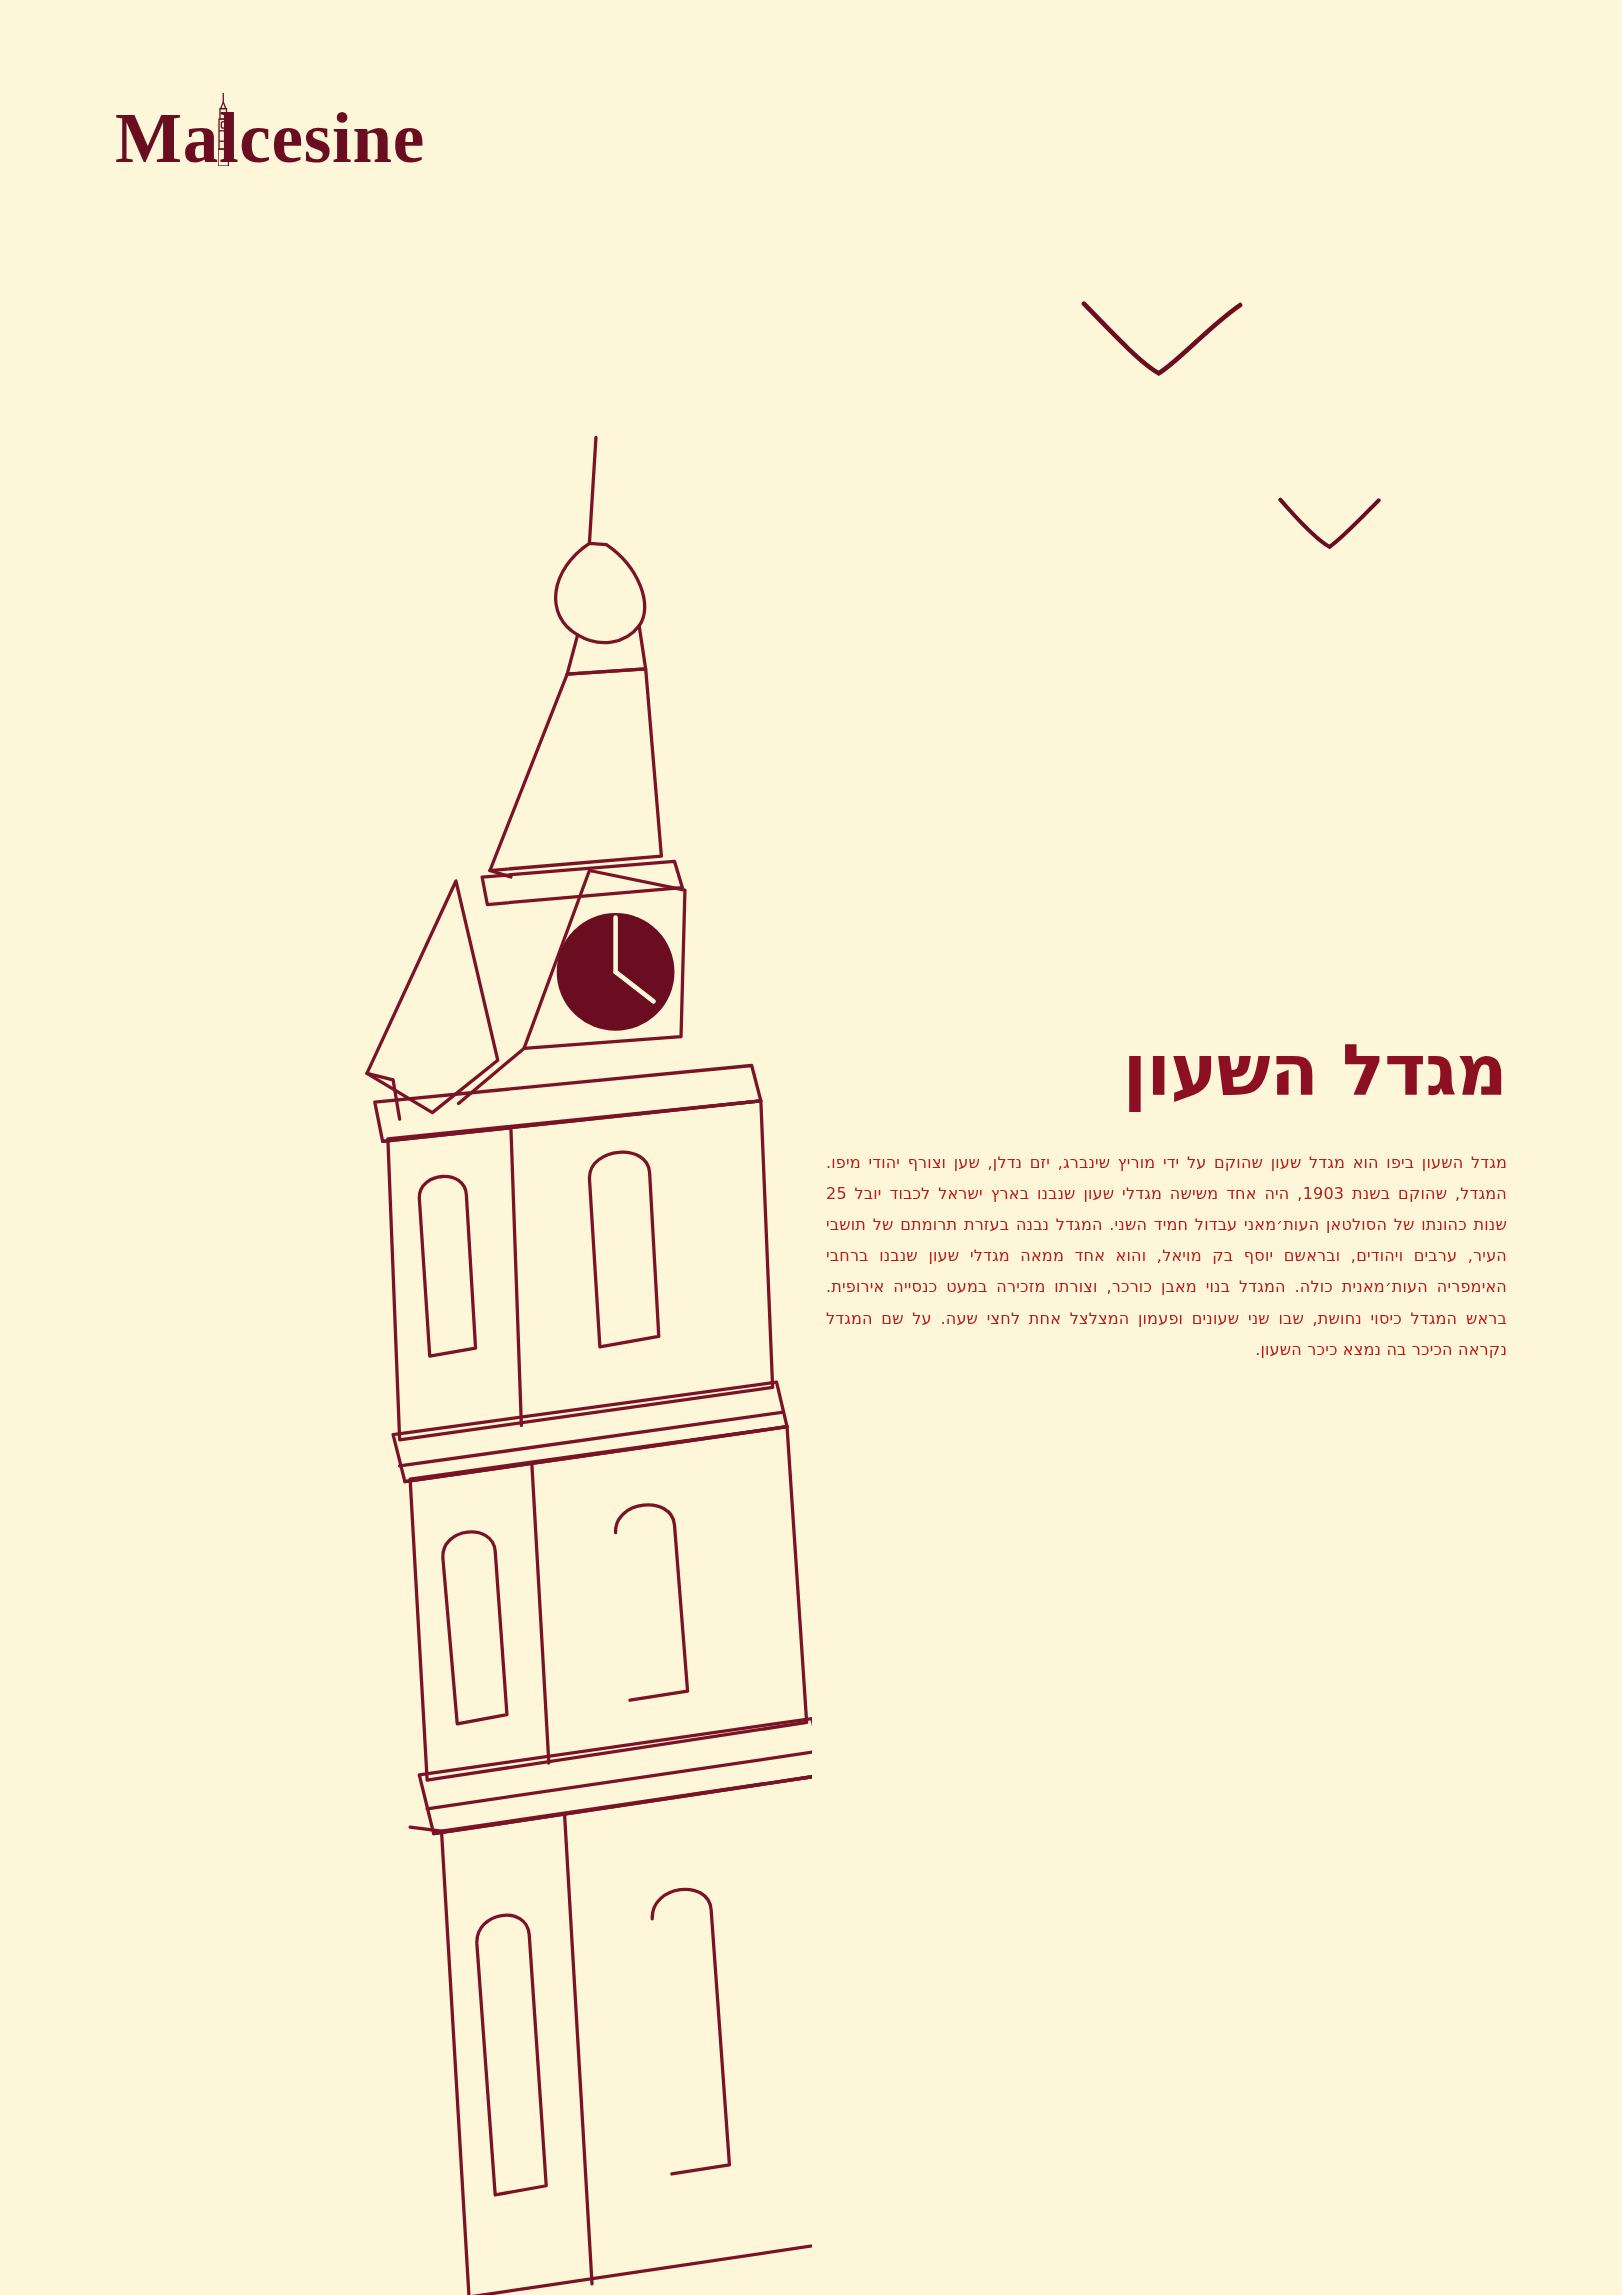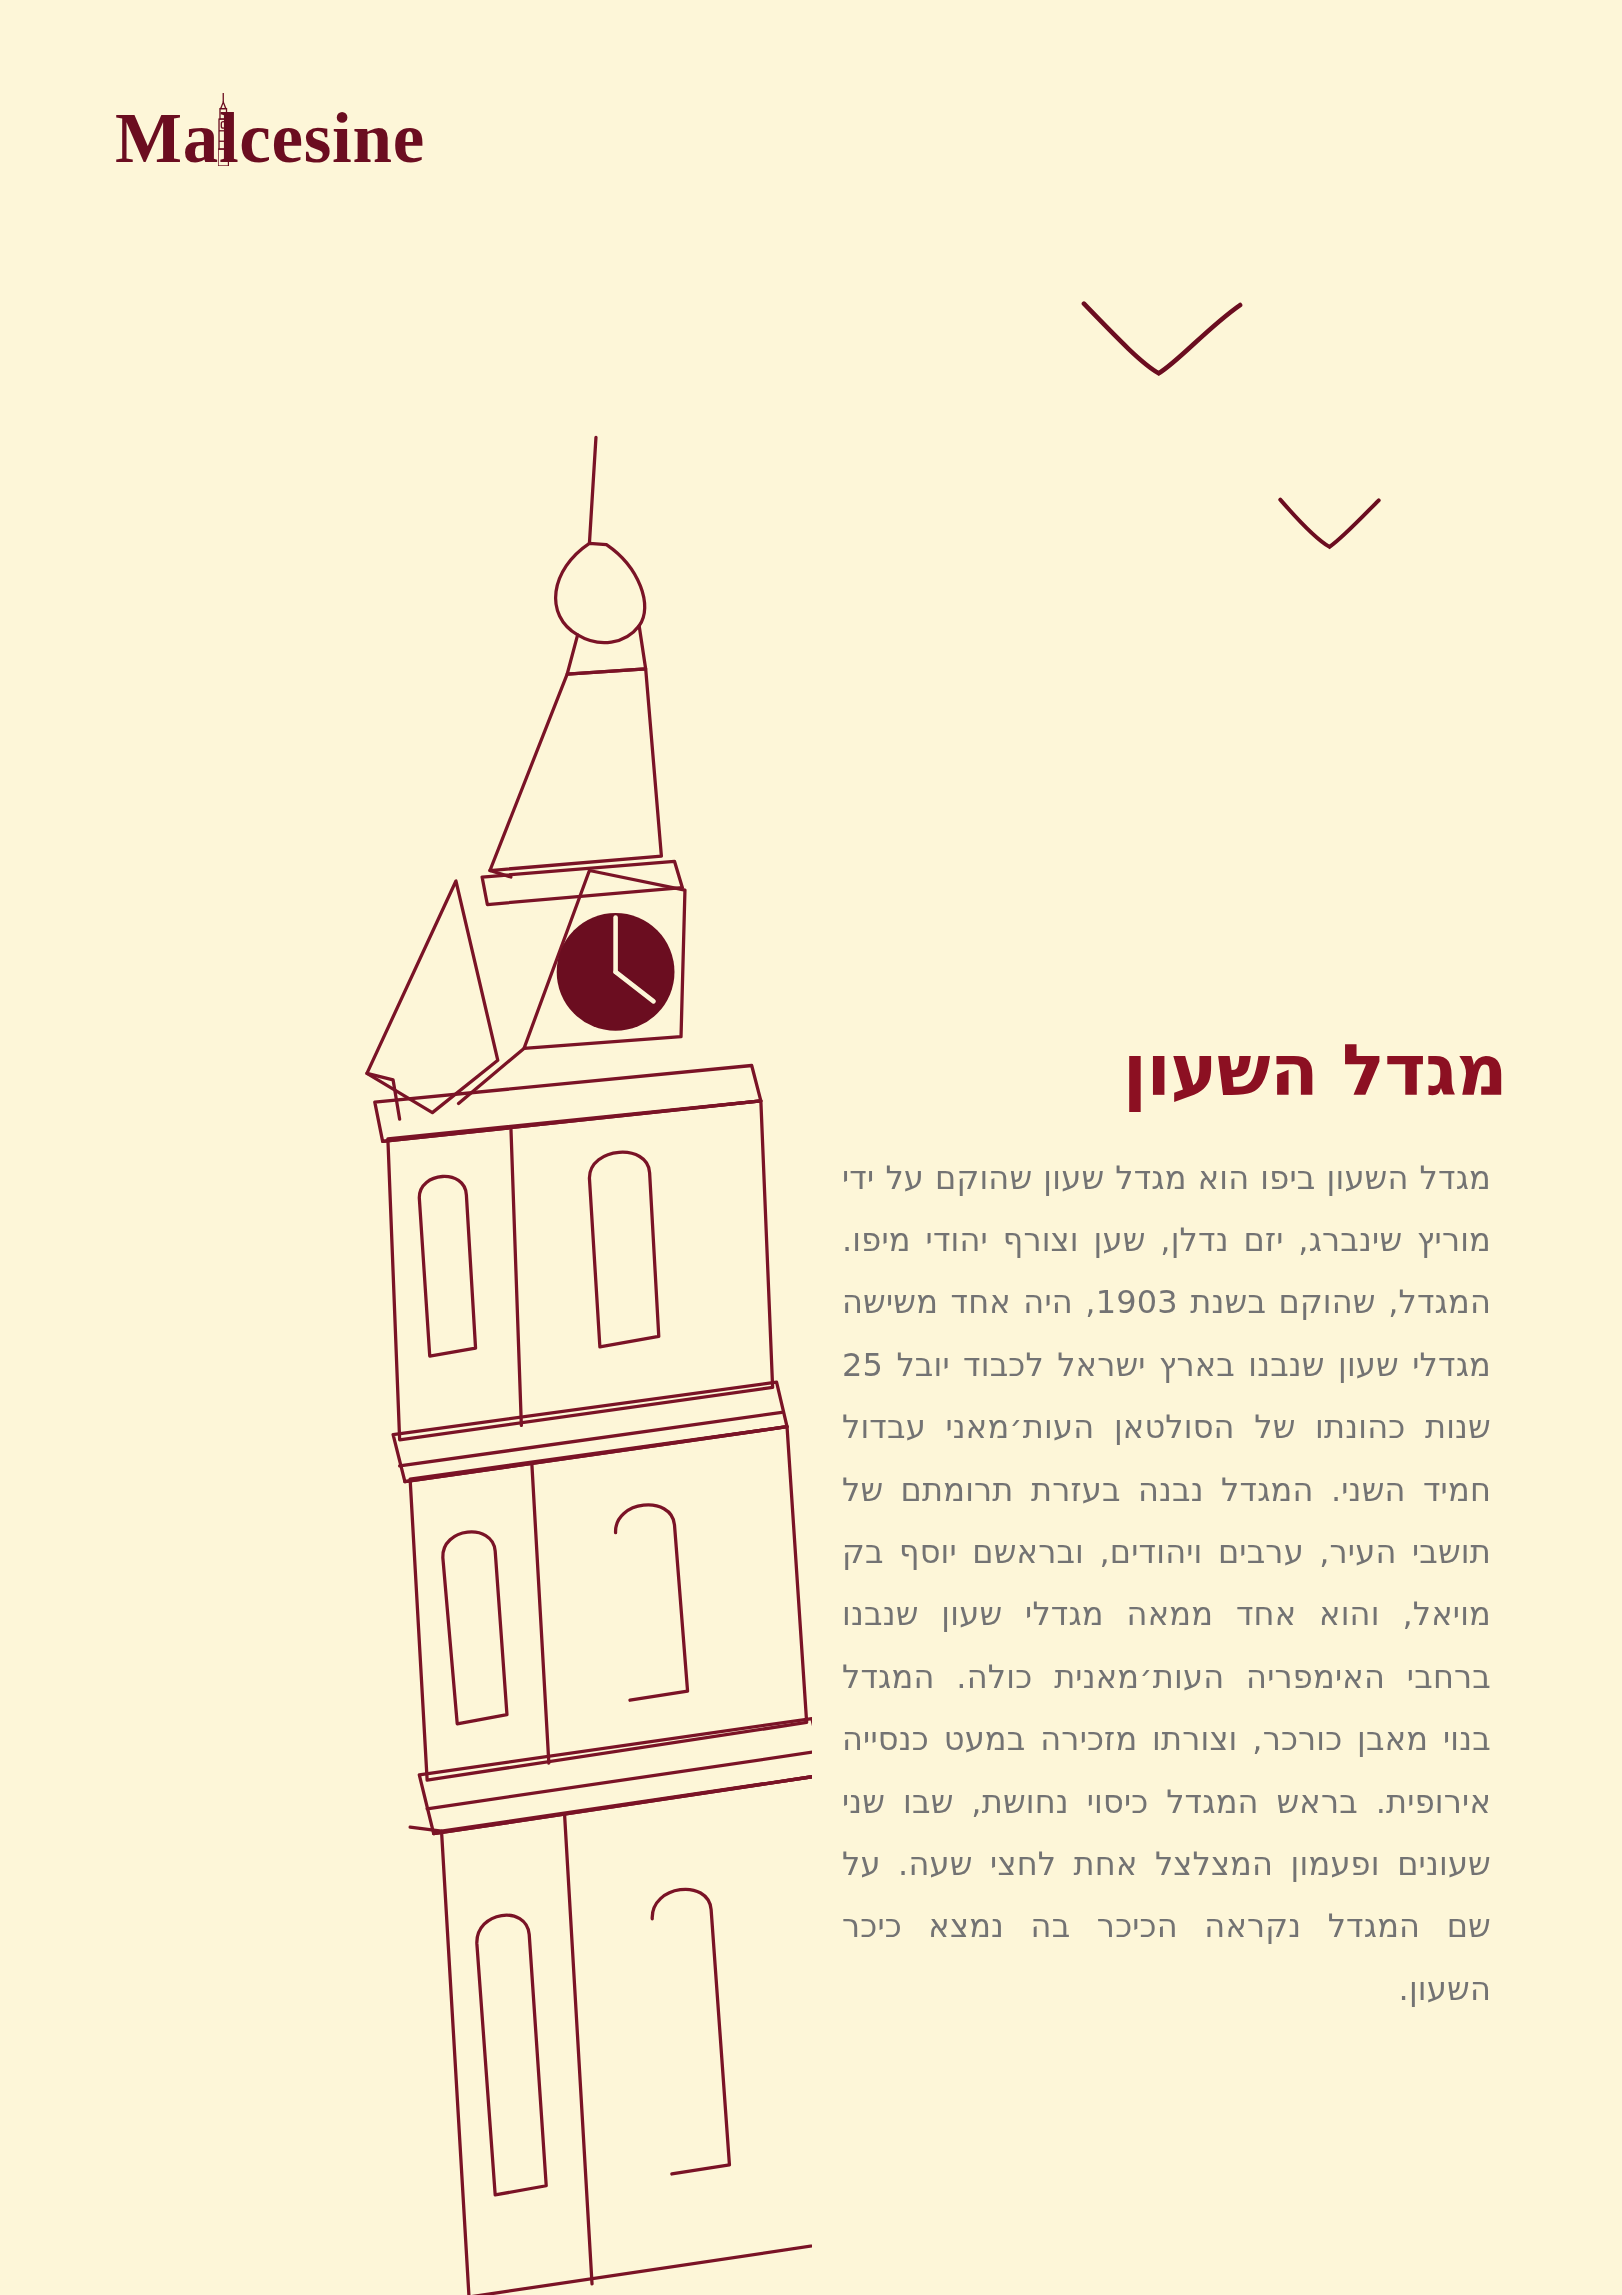--- a/index.html
+++ b/index.html
@@ -64,26 +64,26 @@
     font-family: "DejaVu Sans", sans-serif;
     font-size: 71px;
     font-weight: 700;
     color: #8C1022;
     line-height: 1.15;
     margin: 9px 0 35px 0;
     letter-spacing: -0.7px;
   }
   .body-text {
     font-family: "DejaVu Sans", sans-serif;
-    font-size: 32px;
+    font-size: 16px;
     line-height: 1.95;
-    color: #737373;
+    color: #b91c1c;
     text-align: justify;
     text-align-last: right;
-    margin: 16px;
+    margin: 0;
     letter-spacing: 0.2px;
   }
 </style>
 </head>
 <body>
 
 <div class="poster">
 
   <div class="brand">
     <span>Malcesine</span>

